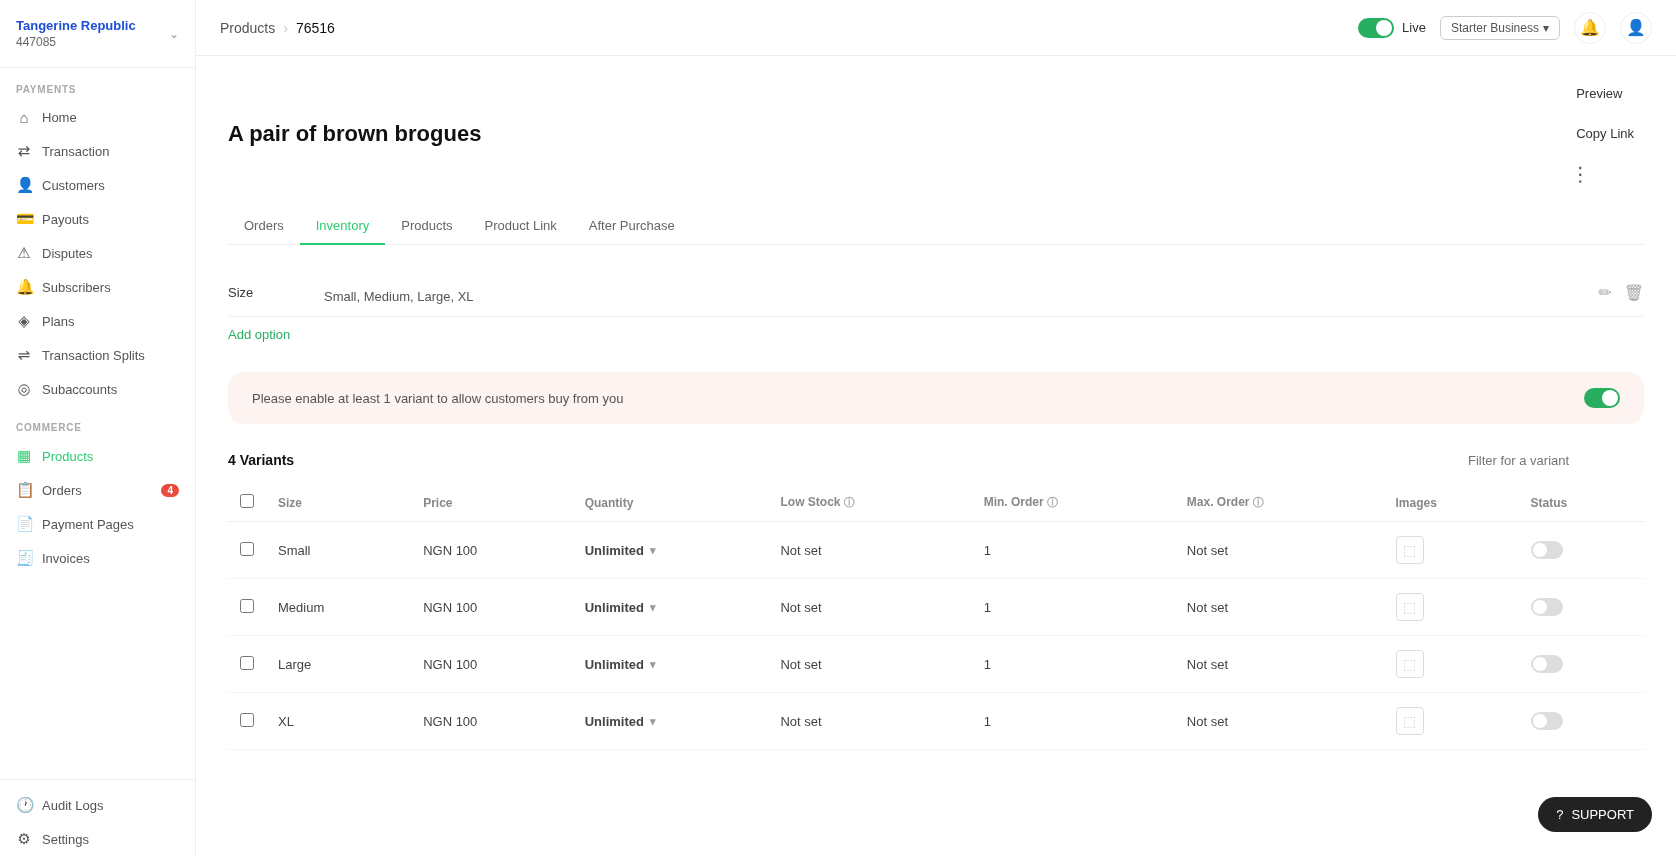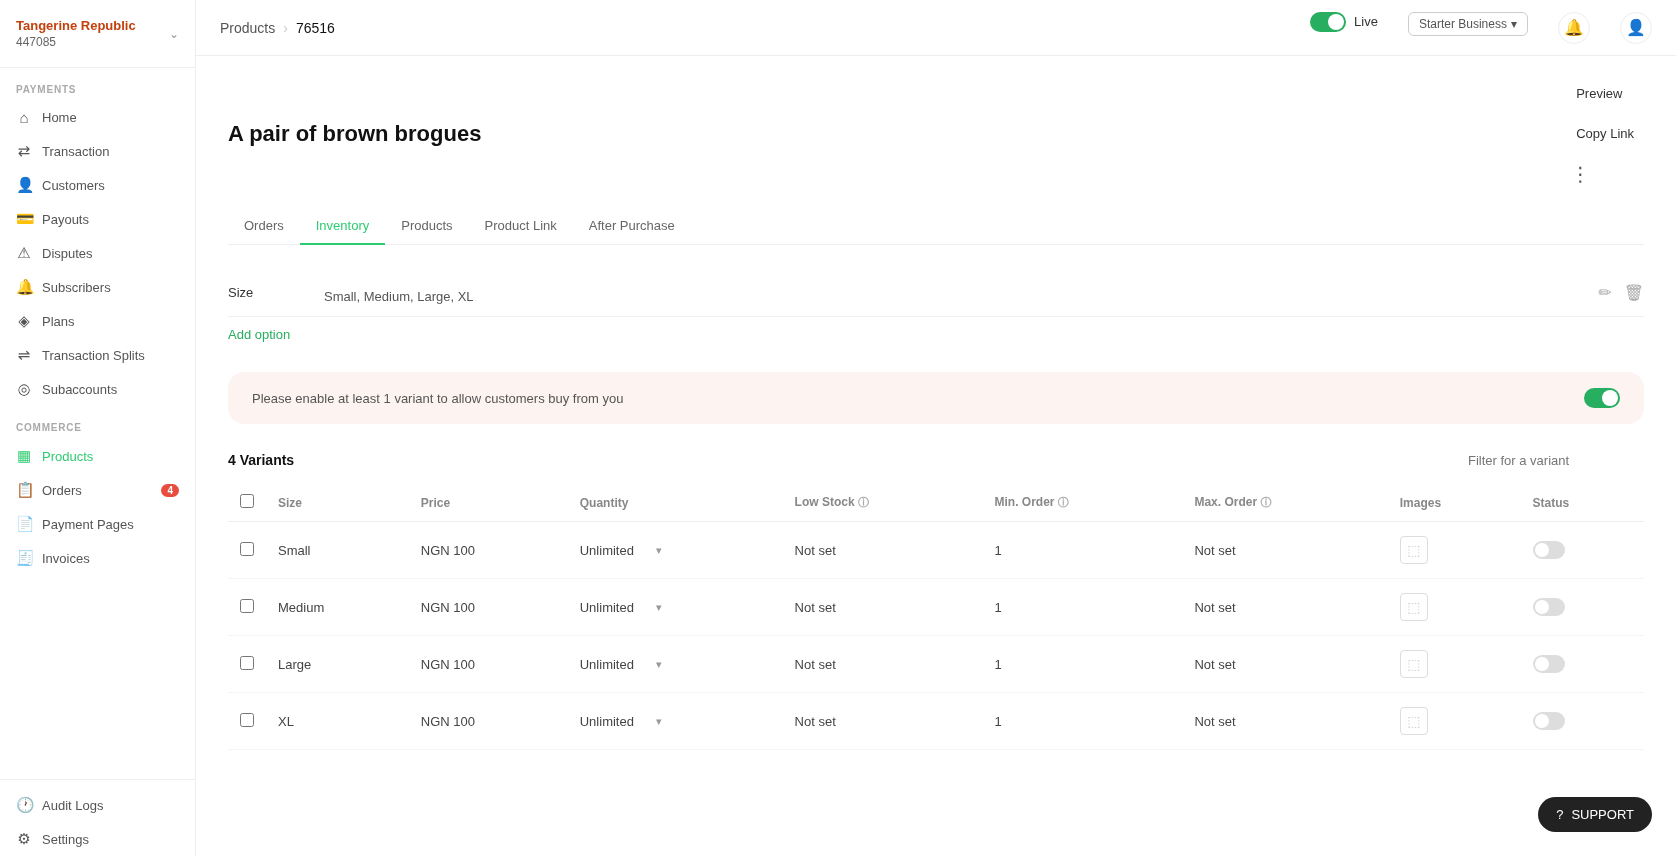--- a/index.html
+++ b/index.html
@@ -18,21 +18,21 @@
     }
     .sidebar-brand {
       padding: 16px 16px;
       border-bottom: 1px solid #eee;
       display: flex;
       align-items: center;
       justify-content: space-between;
       cursor: pointer;
       min-height: 68px;
     }
-    .sidebar-brand-text { font-size: 13px; font-weight: 600; color: #c2410c; line-height: 1.3; }
+    .sidebar-brand-text { font-size: 13px; font-weight: 600; color: #1d4ed8; line-height: 1.3; }
     .sidebar-brand-sub { font-size: 12px; color: #666; }
     .sidebar-chevron { color: #999; font-size: 12px; }
 
     .sidebar-section-label {
       font-size: 10px;
       font-weight: 600;
       color: #aaa;
       letter-spacing: 0.08em;
       text-transform: uppercase;
       padding: 16px 16px 6px;
@@ -86,22 +86,22 @@
       align-items: center;
       gap: 8px;
       font-size: 14px;
       color: #555;
       flex: 1;
     }
     .breadcrumb-sep { color: #ccc; }
     .breadcrumb-current { color: #111; font-weight: 500; }
     .topbar-right {
       display: flex;
-      align-items: flex-start;
-      gap: 30px;
+      align-items: center;
+      gap: 14px;
     }
     .live-toggle {
       display: flex;
       align-items: center;
       gap: 8px;
       font-size: 13px;
       font-weight: 500;
       color: #333;
     }
     .toggle-switch {
@@ -325,21 +325,22 @@
       padding: 14px 12px;
       font-size: 13px;
       color: #444;
       border-bottom: 1px solid #f5f5f5;
       vertical-align: middle;
     }
     .checkbox-cell { width: 32px; }
     .qty-cell {
       display: flex;
       align-items: center;
-      gap: 22px;
+      gap: 6px;
+      font-weight: bold;
     }
     .qty-dropdown {
       color: #999;
       font-size: 11px;
       cursor: pointer;
     }
     .info-icon {
       color: #aaa;
       font-size: 11px;
       cursor: pointer;

